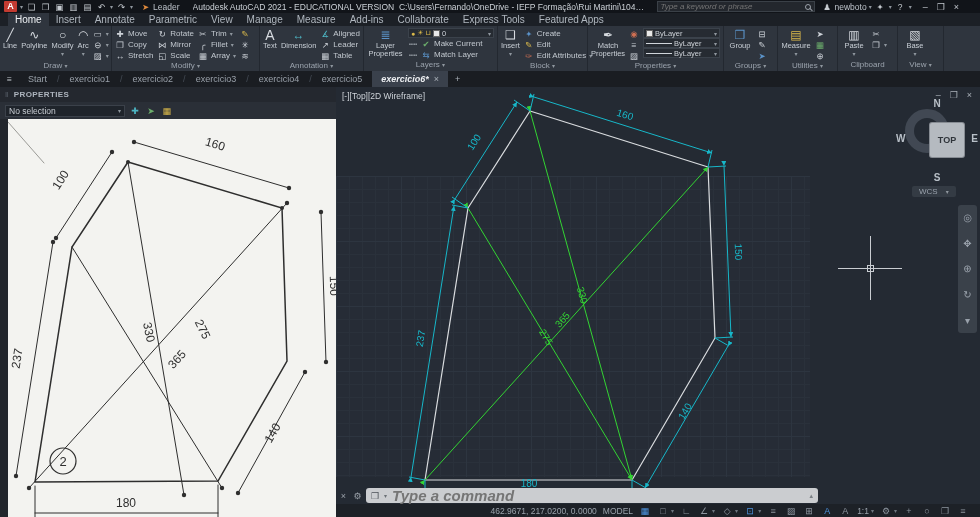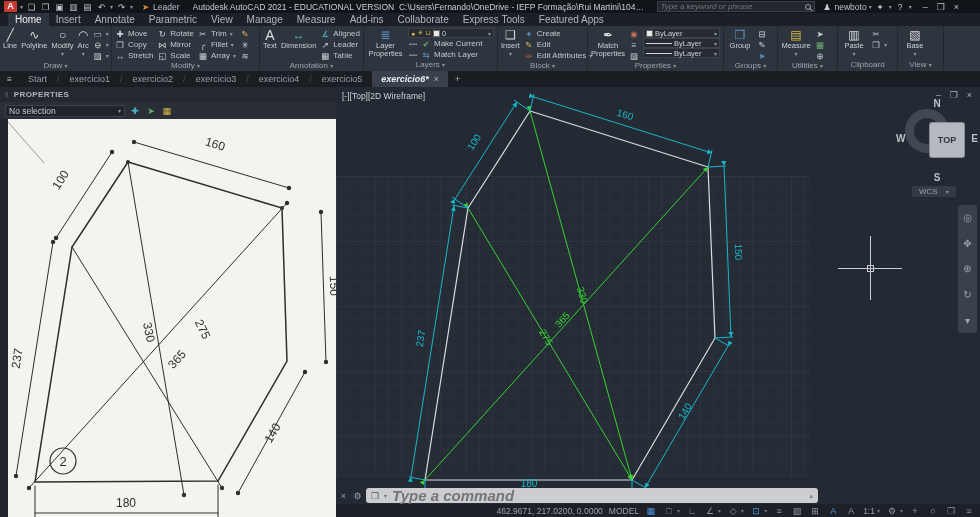--- a/index.html
+++ b/index.html
@@ -80,21 +80,21 @@
   .ch { position:absolute; background:#c9cdd2; }
   .chbox { position:absolute; left:531px; top:178px; width:7px; height:7px; border:1px solid #c9cdd2; background:transparent; }
 
   .cmddock { position:absolute; left:2px; top:401px; width:480px; height:15px; display:flex; align-items:center; gap:3px; }
   .cmddock .ci { color:#9aa1a9; font-size:9px; width:11px; text-align:center; }
   .cmdbar { flex:1; height:15px; background:#cbcdd0; border-radius:3px; display:flex; align-items:center; padding:0 5px; gap:5px; }
   .cmdbar .pico { color:#4c5157; font-size:9px; }
   .cmdbar input { flex:1; background:transparent; border:none; outline:none; font-size:15px; font-style:italic; color:#5c6065; font-family:inherit;font-weight:bold; }
   .cmdbar .up { color:#7b8086; font-size:7px; }
 
-  .statusbar { position:absolute; left:0; right:0; bottom:0; height:13px; background:#1d2127; display:flex; align-items:center; justify-content:flex-end; gap:6px; padding-right:5px; font-size:8.5px; color:#9aa2ab; }
+  .statusbar { position:absolute; left:0; right:0; bottom:0; height:13px; background:#1d2127; display:flex; align-items:center; justify-content:flex-end; gap:6px; padding-right:11px; font-size:8.5px; color:#9aa2ab; }
   .sbi { width:12px; text-align:center; font-size:9px; color:#8d959f; }
   .sbi.on { color:#4d94e0; }
   .sbdd { font-size:6px; color:#6e767f; margin-left:-4px; }
   .sbtxt { color:#9aa2ab; }
 </style>
 </head>
 <body>
 
 <div class="app">
 

